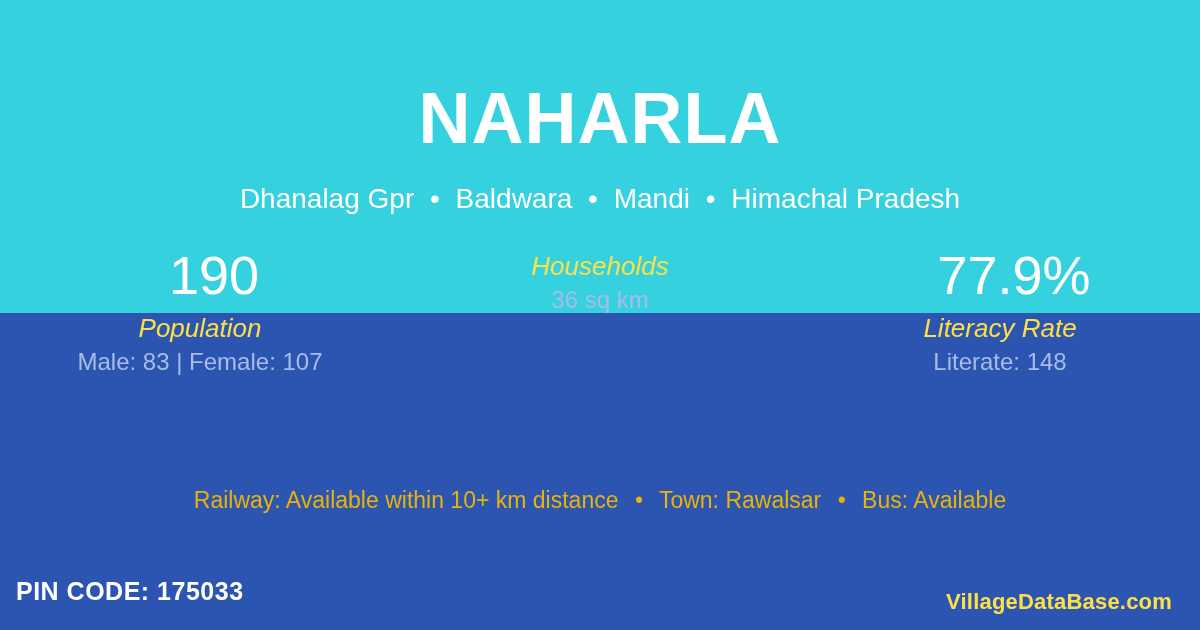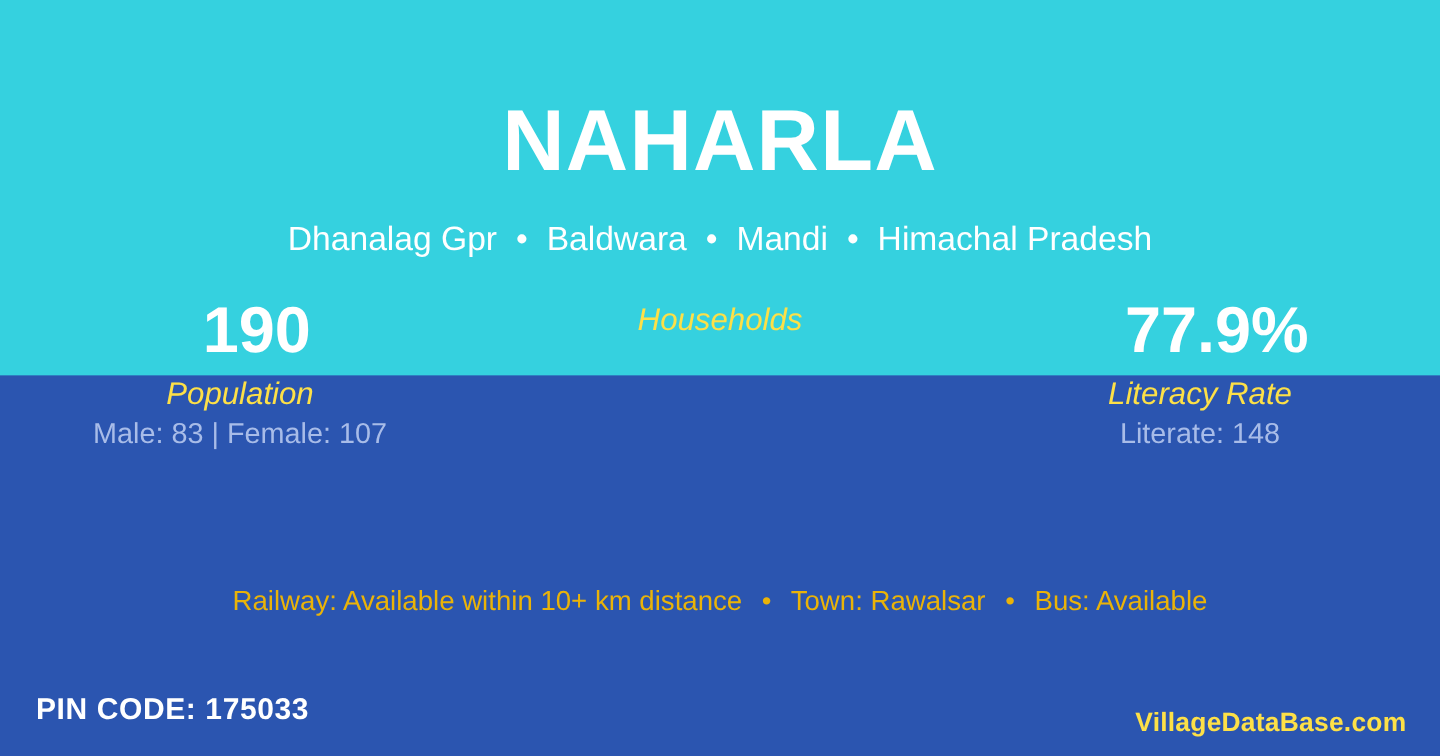--- a/index.html
+++ b/index.html
@@ -86,21 +86,21 @@
     width: 1200px;
     display: flex;
     flex-direction: row;
   }
   .stat {
     width: 400px;
     text-align: center;
   }
   .stat-value {
     font-size: 54px;
-    font-weight: 700;
+    font-weight: 400;
     color: #FFFFFF;
     line-height: 58px;
     height: 62px;
     letter-spacing: 0px;
     padding-left: 28px;
   }
   .stat-label {
     font-size: 26px;
     font-weight: 400;
     color: #fde047;
@@ -130,21 +130,21 @@
     white-space: nowrap;
   }
   .amenities .sep {
     padding: 0 10px;
   }
 
   
   .pin {
     position: absolute;
     top: 576px;
-    left: 30px;
+    left: 16px;
     font-size: 25px;
     font-weight: 700;
     color: #FFFFFF;
     letter-spacing: 0.5px;
     line-height: 30px;
   }
   .brand {
     position: absolute;
     top: 589px;
     right: 28px;
@@ -180,20 +180,21 @@
     <div class="stats">
 
       <div class="stat">
         <div class="stat-value">190</div>
         <div class="stat-label">Population</div>
         <div class="stat-sub">Male: 83 | Female: 107</div>
       </div>
 
       <div class="stat">
         <div class="stat-label">Households</div>
+        <div class="stat-sub">36 sq km</div>
       </div>
 
       <div class="stat">
         <div class="stat-value">77.9%</div>
         <div class="stat-label">Literacy Rate</div>
         <div class="stat-sub">Literate: 148</div>
       </div>
 
     </div>
 

